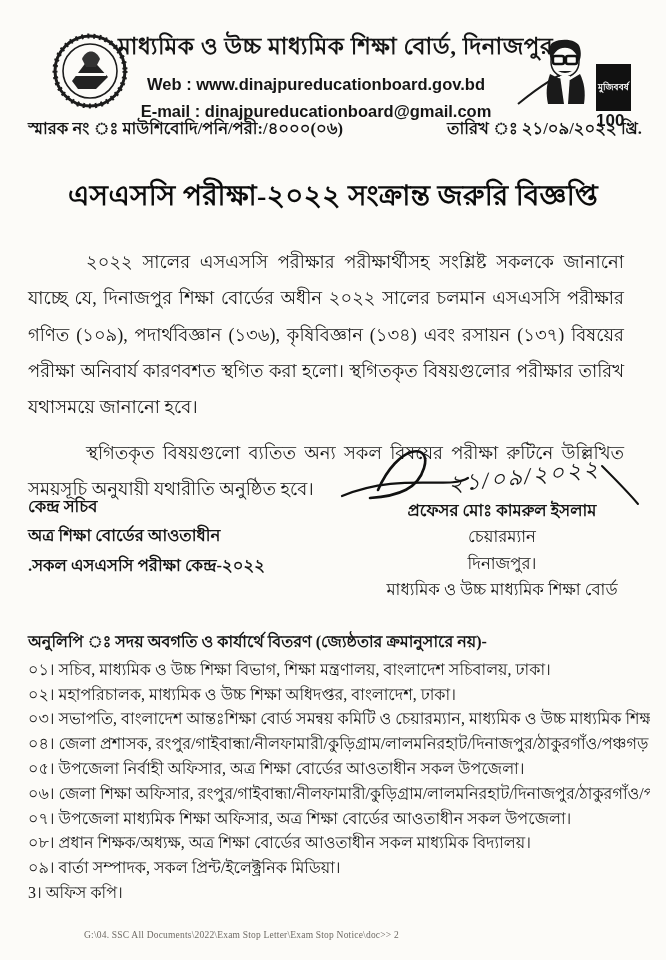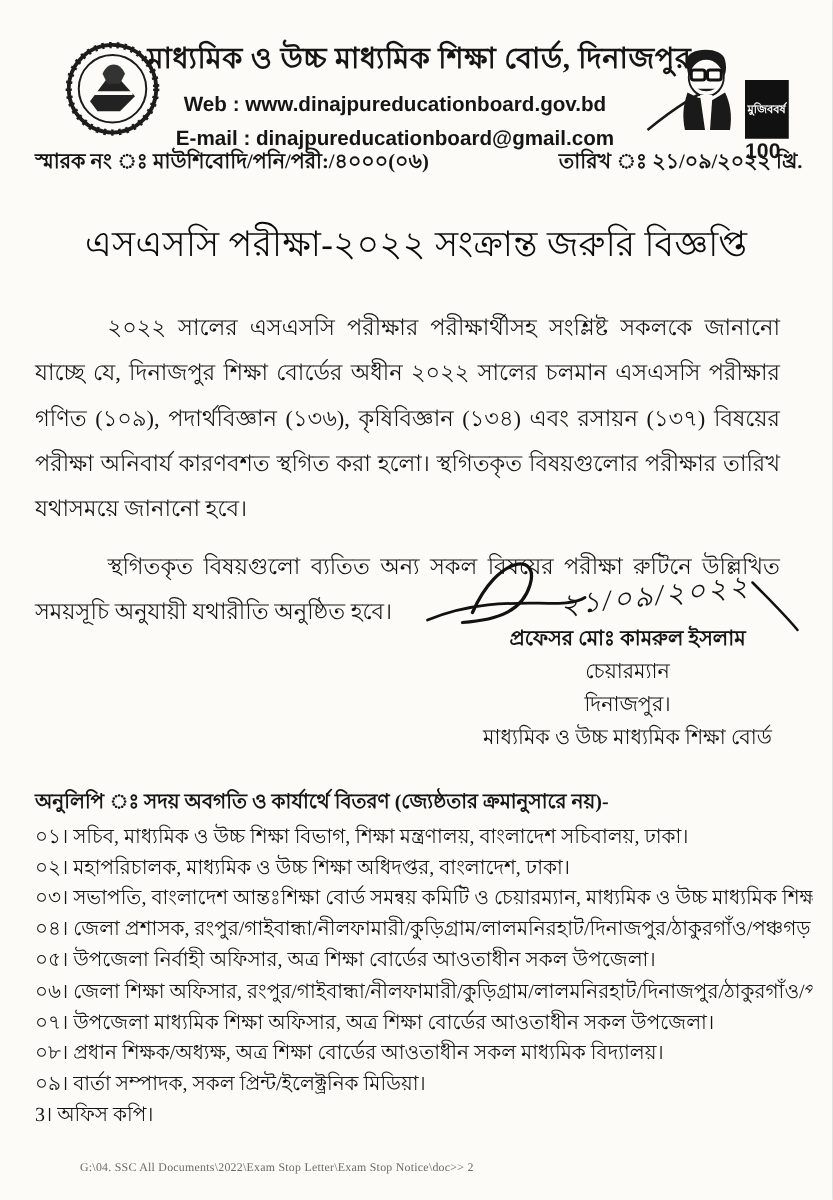--- a/index.html
+++ b/index.html
@@ -14,36 +14,36 @@
   .head-text{position:absolute;left:118px;top:28px;width:396px;text-align:center;}
   .board-name{font-size:23px;font-weight:800;letter-spacing:.5px;white-space:nowrap;}
   .contact-line{font-family:"Liberation Sans","DejaVu Sans",sans-serif;font-weight:700;font-size:16.5px;margin-top:8px;white-space:nowrap;}
   .mujib{position:absolute;left:500px;top:34px;width:142px;height:80px;}
   .mujib-text{position:absolute;left:96px;top:30px;line-height:1;font-family:"Liberation Sans",sans-serif;}
   .mujib-top{font-size:9px;font-weight:800;background:#111;color:#fff;padding:19px 2px;display:inline-block;}
   .mujib-100{font-size:17px;font-weight:800;display:block;margin-top:1px;}
   
   .meta-row{position:absolute;top:116px;left:28px;width:614px;display:flex;justify-content:space-between;font-weight:700;font-size:16.5px;}
   
-  .title{position:absolute;top:174px;left:0;width:666px;text-align:center;font-size:28px;font-weight:400;letter-spacing:.3px;color:#0b0b0b;}
+  .title{position:absolute;top:174px;left:0;width:666px;text-align:center;font-size:28px;font-weight:700;letter-spacing:.3px;color:#0b0b0b;}
   
   .body-text{position:absolute;top:244px;left:28px;width:612px;font-size:18px;line-height:2.02;text-align:justify;}
   .body-text p{margin:0 16px 9px 0;text-indent:58px;}
   
   .sig-art{position:absolute;left:340px;top:438px;width:300px;height:70px;}
   .sig-date{position:absolute;left:108px;top:20px;font-size:23px;font-style:italic;transform:rotate(-6deg);white-space:nowrap;letter-spacing:2px;}
   .addressee{position:absolute;left:28px;top:492px;font-size:16.5px;line-height:1.78;font-weight:600;}
   .signatory{position:absolute;left:368px;top:498px;width:268px;text-align:center;font-size:16.5px;line-height:1.6;}
   .signatory .name{font-weight:800;}
   
   .dist{position:absolute;left:28px;top:630px;width:622px;font-size:16px;line-height:1.55;}
   .dist-head{font-weight:800;margin-bottom:3px;}
   .dist-item{white-space:nowrap;overflow:hidden;}
   
-  .footer{position:absolute;left:20px;top:930px;font-size:9.5px;color:#6e6a64;letter-spacing:.2px;padding-left:44px;}
+  .footer{position:absolute;left:40px;top:930px;font-size:9.5px;color:#6e6a64;letter-spacing:.2px;padding-left:44px;}
   svg{display:block;}
 </style>
 </head>
 <body>
 
 <div class="page">
 
   <span class="seal">
     <svg width="76" height="76" viewBox="0 0 76 76">
       <circle cx="38" cy="38" r="35" fill="none" stroke="#1c1c1c" stroke-width="3"></circle>
@@ -92,20 +92,25 @@
 
   <div class="sig-art">
     <svg width="300" height="70" viewBox="0 0 300 70">
       <path d="M38 52 C 58 6, 92 4, 84 30 C 78 50, 60 58, 30 60" fill="none" stroke="#111" stroke-width="2.6" stroke-linecap="round"></path>
       <path d="M2 58 C 60 34, 110 52, 128 40" fill="none" stroke="#111" stroke-width="2.2" stroke-linecap="round"></path>
       <path d="M262 28 C 276 42, 288 54, 298 66" fill="none" stroke="#111" stroke-width="2" stroke-linecap="round"></path>
     </svg>
     <span class="sig-date">২১/০৯/২০২২</span>
   </div>
 
+  <div class="addressee">
+    <div>কেন্দ্র সচিব</div>
+    <div>অত্র শিক্ষা বোর্ডের আওতাধীন</div>
+    <div>.সকল এসএসসি পরীক্ষা কেন্দ্র-২০২২</div>
+  </div>
 
   <div class="signatory">
     <div class="name">প্রফেসর মোঃ কামরুল ইসলাম</div>
     <div>চেয়ারম্যান</div>
     <div>দিনাজপুর।</div>
     <div>মাধ্যমিক ও উচ্চ মাধ্যমিক শিক্ষা বোর্ড</div>
   </div>
 
   <div class="dist">
     <div class="dist-head">অনুলিপি ঃ সদয় অবগতি ও কার্যার্থে বিতরণ (জ্যেষ্ঠতার ক্রমানুসারে নয়)-</div>

